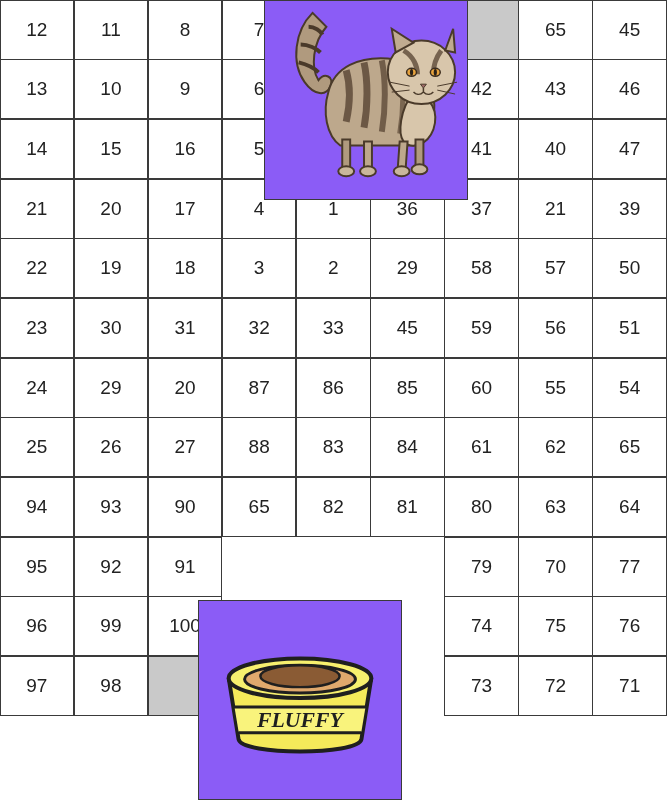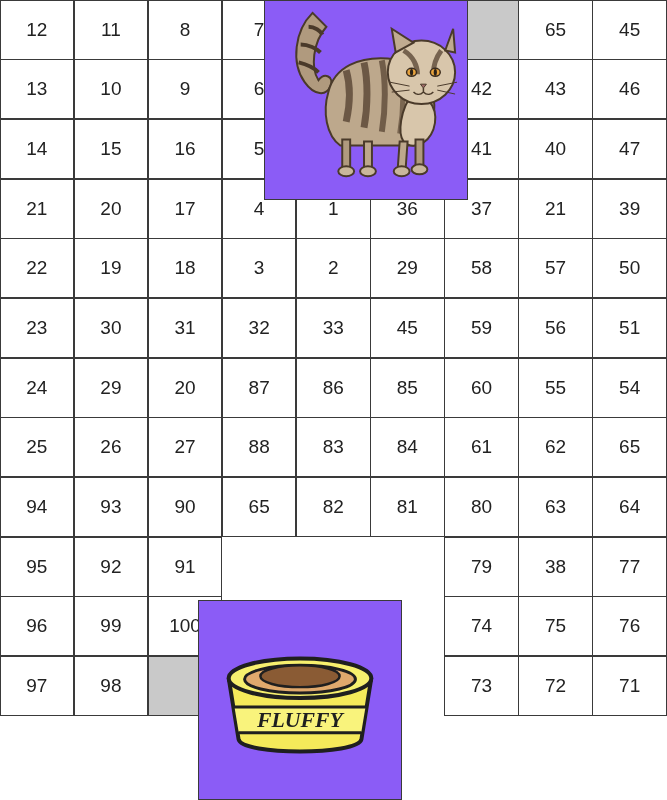--- a/index.html
+++ b/index.html
@@ -169,21 +169,21 @@
     <div class="cell">63</div>
     <div class="cell">64</div>
 
     <div class="cell">95</div>
     <div class="cell">92</div>
     <div class="cell">91</div>
     <div class="cell empty-noborder"></div>
     <div class="cell empty-noborder"></div>
     <div class="cell empty-noborder"></div>
     <div class="cell">79</div>
-    <div class="cell">38</div>
+    <div class="cell">70</div>
     <div class="cell">77</div>
 
     <div class="cell">96</div>
     <div class="cell">99</div>
     <div class="cell">100</div>
     <div class="cell empty-noborder"></div>
     <div class="cell empty-noborder"></div>
     <div class="cell empty-noborder"></div>
     <div class="cell">74</div>
     <div class="cell">75</div>

